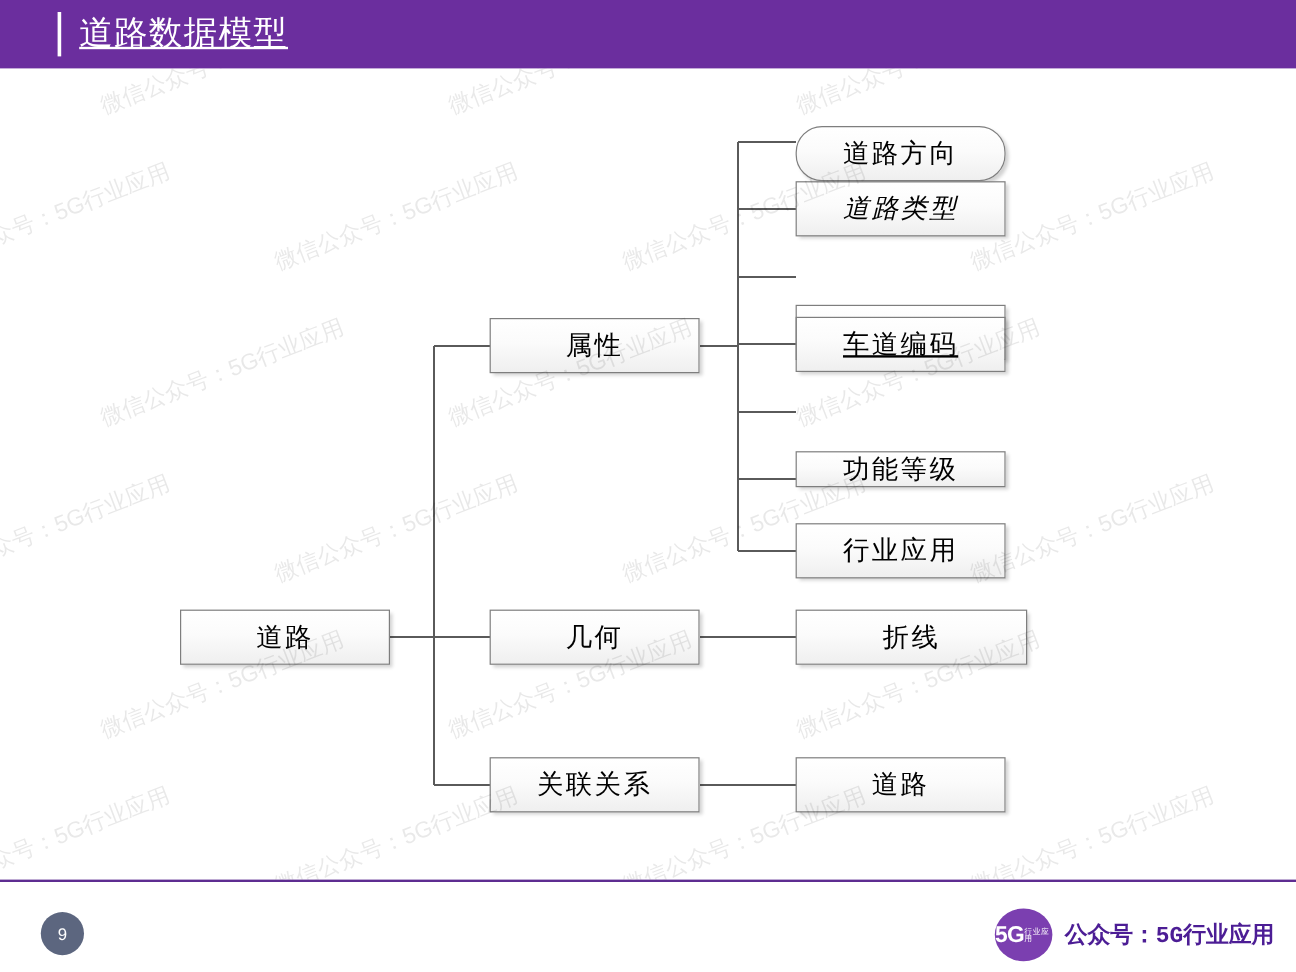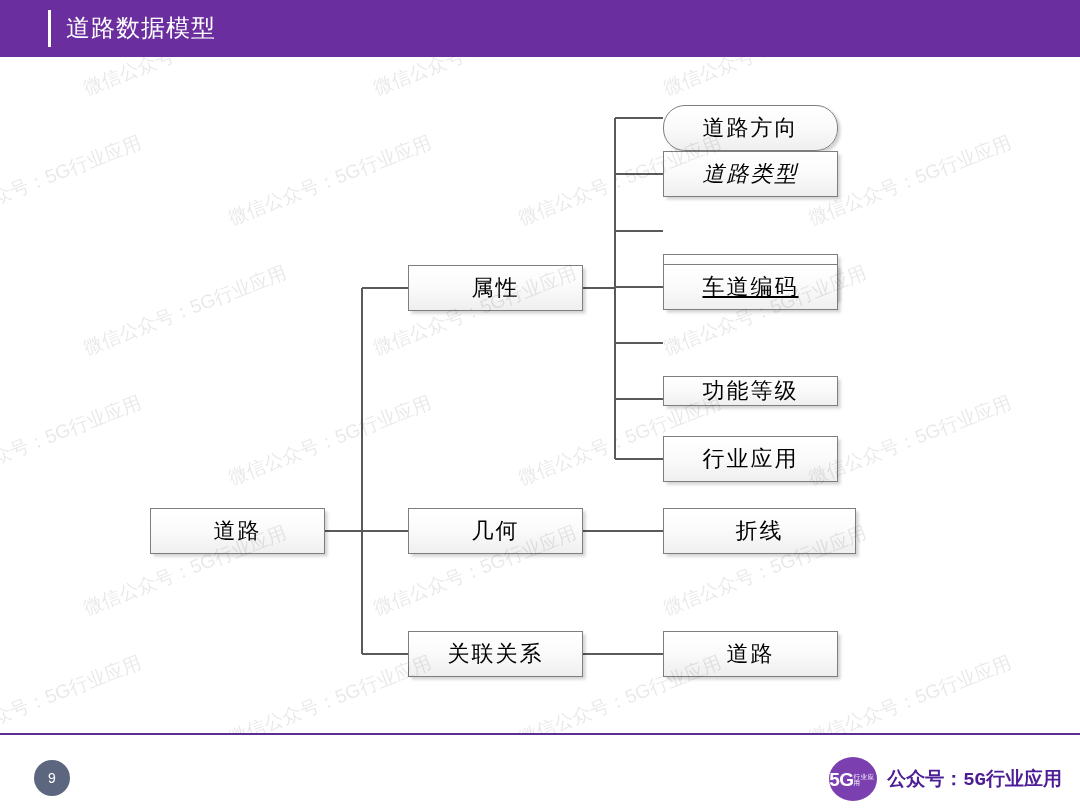--- a/index.html
+++ b/index.html
@@ -29,25 +29,26 @@
     top: 10px;
     width: 3px;
     height: 37px;
     background: #ffffff;
   }
   #slide-title {
     position: absolute;
     left: 66px;
     top: 9px;
     color: #ffffff;
-    font-size: 24px;
+    font-size: 28px;
     line-height: 38px;
     letter-spacing: 1px;
     font-family: "Liberation Sans", sans-serif;
     white-space: nowrap;
+    text-decoration: underline;
   }
 
   
   #watermark-layer {
     position: absolute;
     left: 0; top: 57px;
     width: 1080px;
     height: 676px;
     overflow: hidden;
     pointer-events: none;

